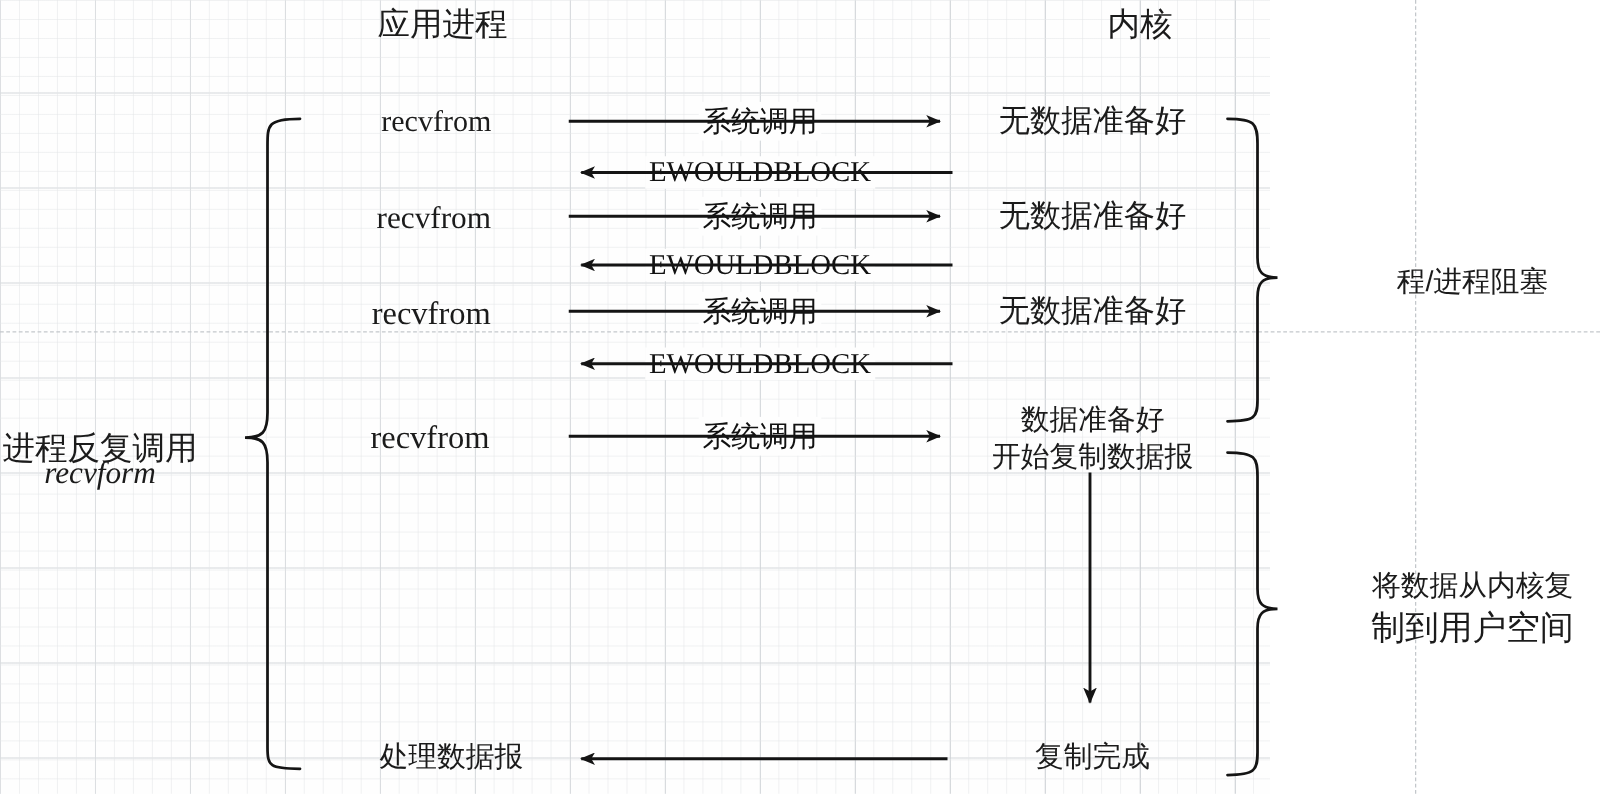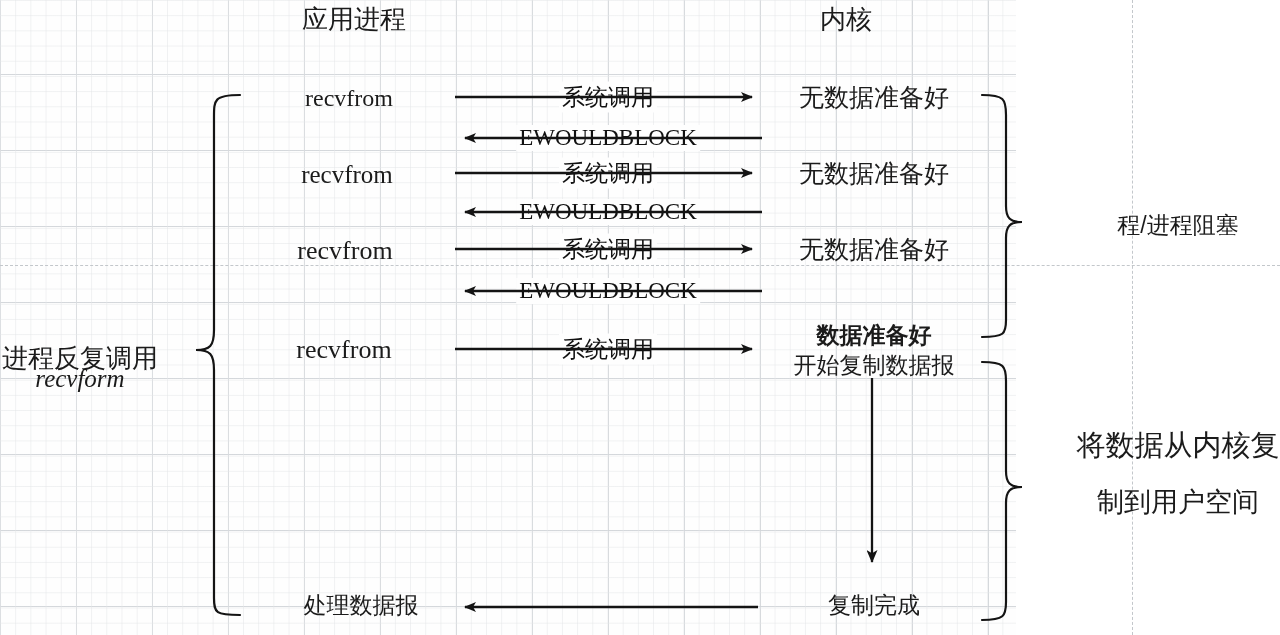--- a/index.html
+++ b/index.html
@@ -55,40 +55,40 @@
 </head>
 <body>
 
 <div id="canvas">
 
   <div class="guide-h" style="top:265px"></div>
   <div class="guide-v" style="left:1132px"></div>
 
   <div class="lbl serif ctr" style="left:354px;top:5px;font-size:26px;">应用进程</div>
 
-  <div class="lbl serif ctr" style="left:846px;top:5px;font-size:26px;">内核</div>
+  <div class="lbl serif ctr" style="left:912px;top:5px;font-size:26px;">内核</div>
 
   <div class="lbl serif ctr" style="left:80px;top:320px;font-size:26px;margin-top:24px;">进程反复调用</div>
   <div class="lbl serif ctr" style="left:80px;top:364px;font-size:25px;font-style:italic;">recvform</div>
 
   <div class="lbl sans ctr" style="left:1178px;top:212px;font-size:23px;">程/进程阻塞</div>
 
-  <div class="lbl sans ctr" style="left:1178px;top:428px;font-size:29px;">将数据从内核复</div>
+  <div class="lbl sans ctr" style="left:1178px;top:455px;font-size:23px;">将数据从内核复</div>
   <div class="lbl sans ctr" style="left:1178px;top:487px;font-size:27px;text-align:center;">制到用户空间</div>
 
   <div class="lbl serif ctr" style="left:349px;top:84px;font-size:24px;">recvfrom</div>
   <div class="lbl serif ctr" style="left:347px;top:160px;font-size:25px;">recvfrom</div>
   <div class="lbl serif ctr" style="left:345px;top:236px;font-size:26px;">recvfrom</div>
   <div class="lbl serif ctr" style="left:344px;top:335px;font-size:26px;">recvfrom</div>
 
   <div class="lbl serif ctr" style="left:874px;top:83px;font-size:25px;">无数据准备好</div>
   <div class="lbl serif ctr" style="left:874px;top:159px;font-size:25px;">无数据准备好</div>
   <div class="lbl serif ctr" style="left:874px;top:235px;font-size:25px;">无数据准备好</div>
 
-  <div class="lbl sans ctr" style="left:874px;top:322px;font-size:23px;font-weight:bold;">数据准备好</div>
+  <div class="lbl sans ctr" style="left:874px;top:322px;font-size:23px;">数据准备好</div>
   <div class="lbl sans ctr" style="left:874px;top:352px;font-size:23px;">开始复制数据报</div>
 
   <div class="lbl sans ctr" style="left:874px;top:592px;font-size:23px;">复制完成</div>
 
   <div class="lbl sans ctr" style="left:361px;top:592px;font-size:23px;">处理数据报</div>
 
   <div class="arrow-label serif" style="left:608px;top:97px;font-size:23px;">系统调用</div>
   <div class="arrow-label serif" style="left:608px;top:138px;font-size:23px;">EWOULDBLOCK</div>
   <div class="arrow-label serif" style="left:608px;top:173px;font-size:23px;">系统调用</div>
   <div class="arrow-label serif" style="left:608px;top:212px;font-size:23px;">EWOULDBLOCK</div>

